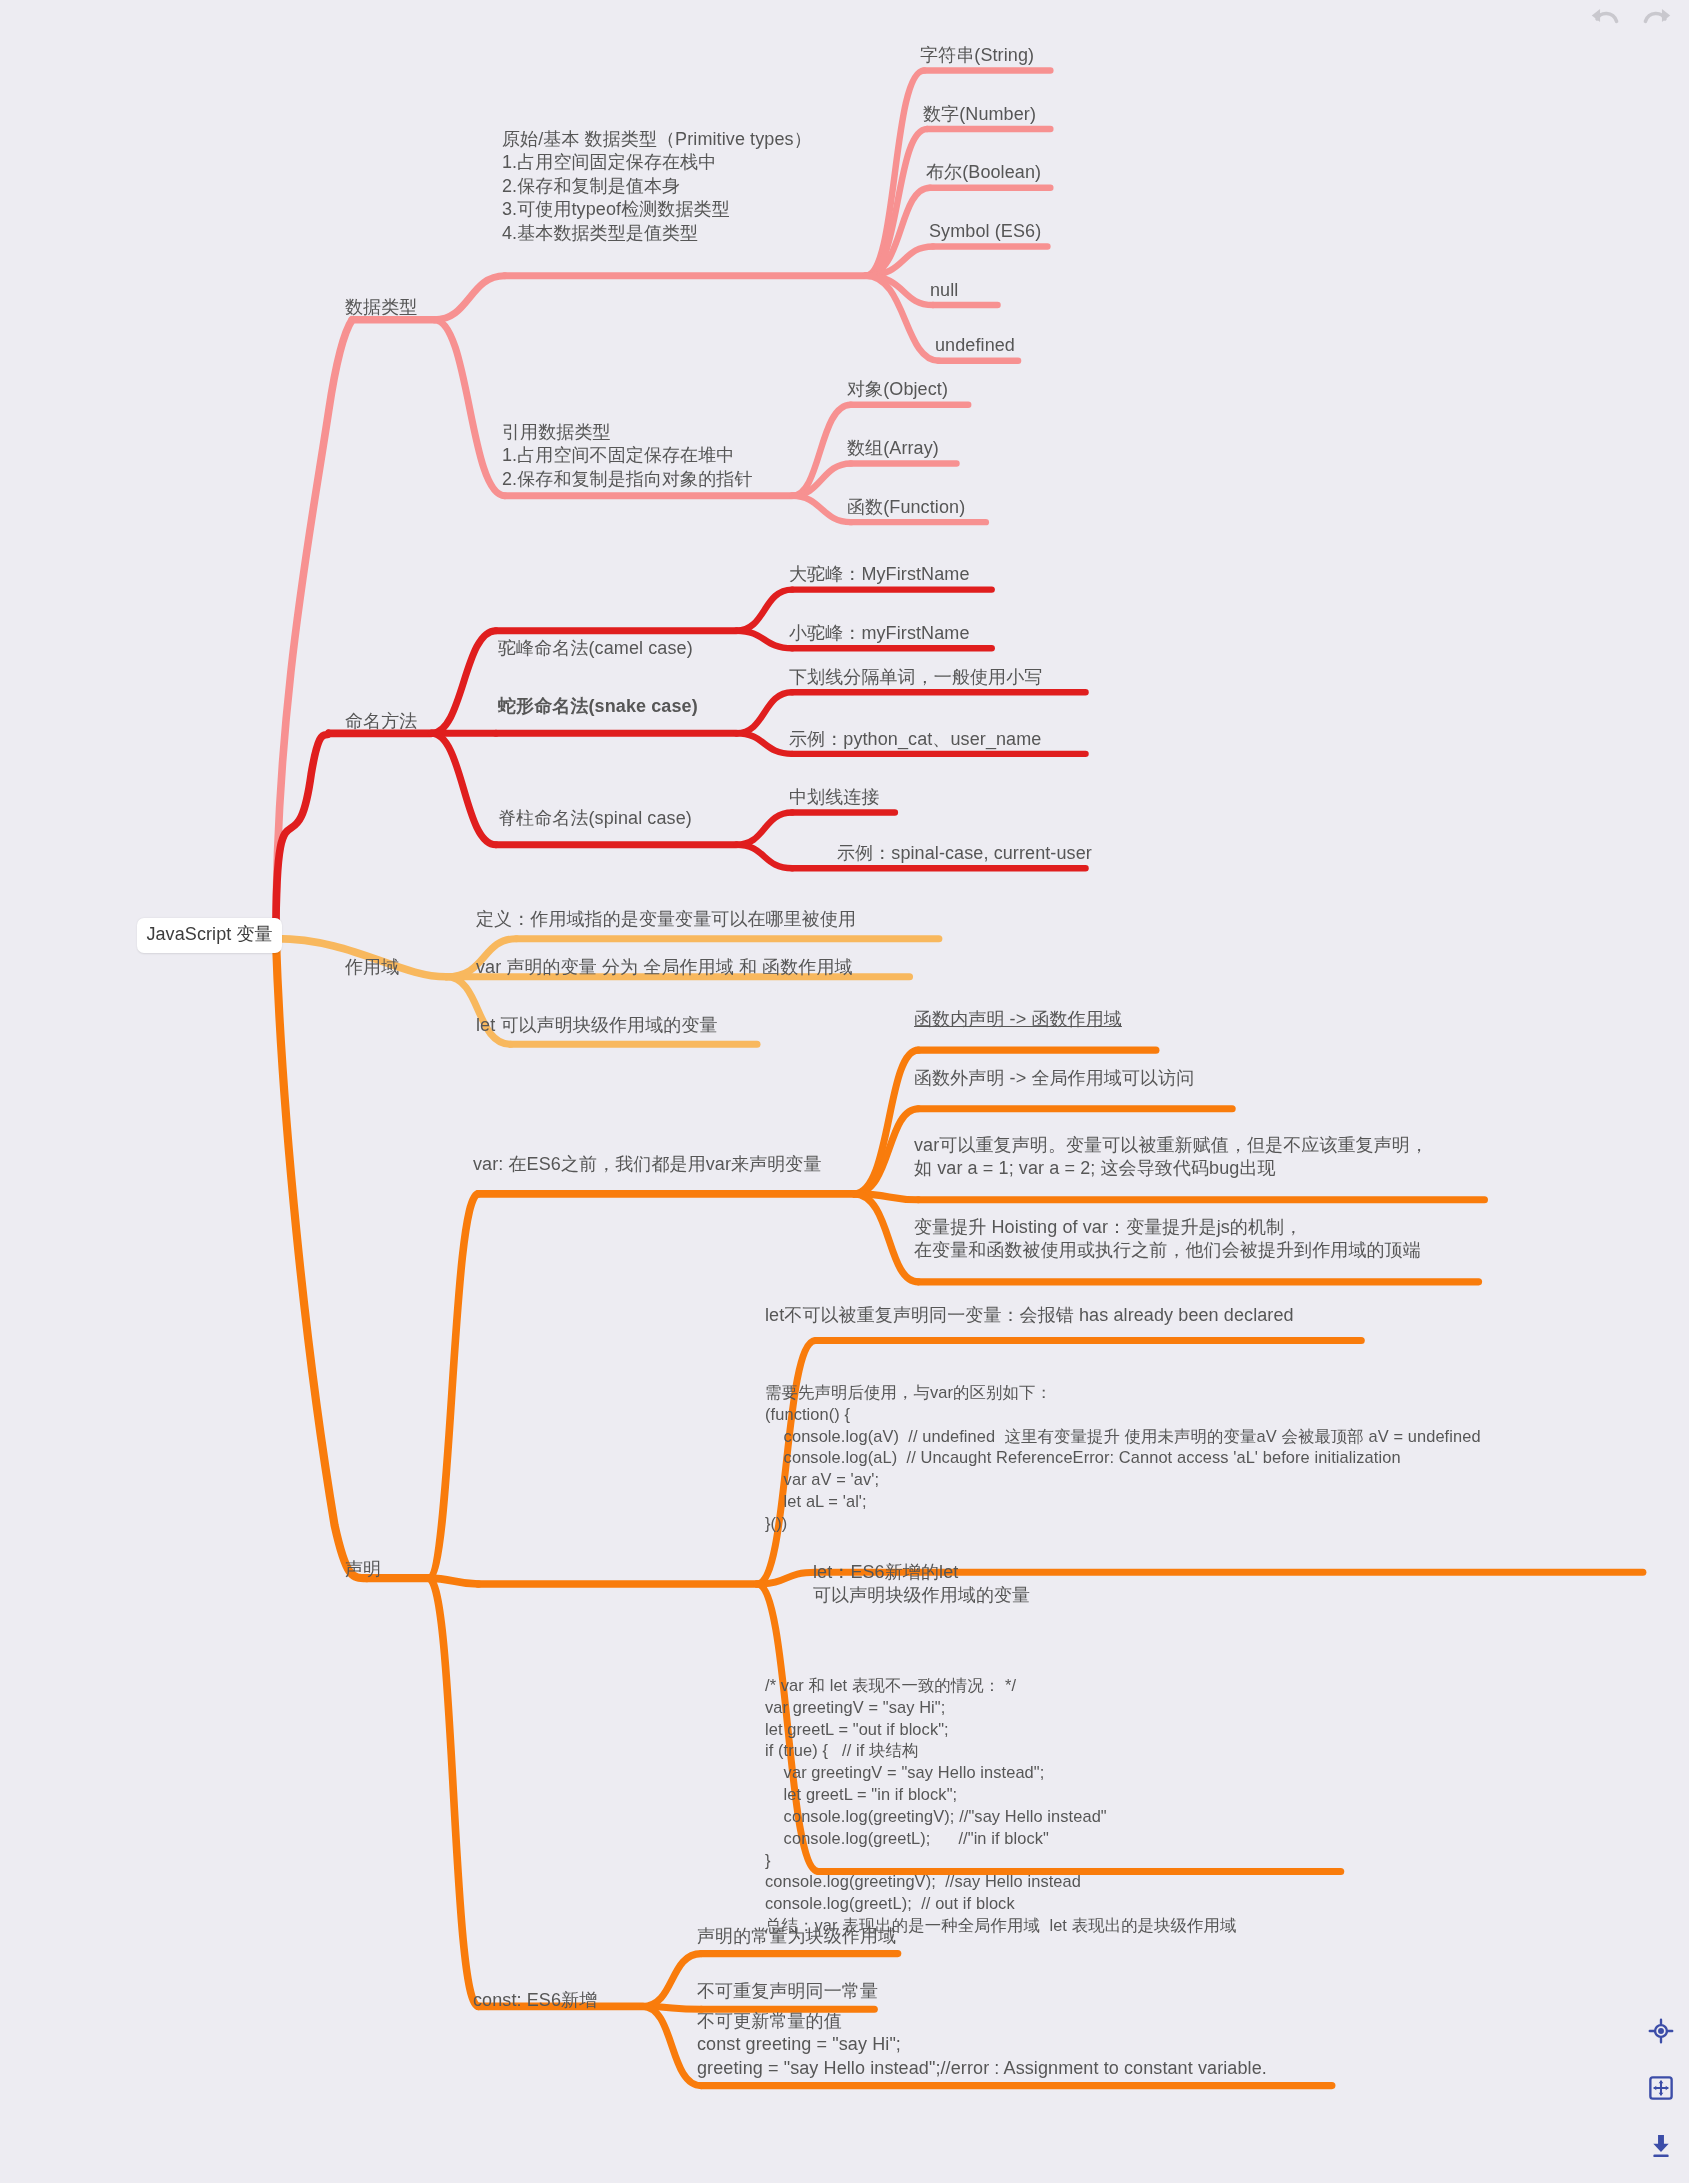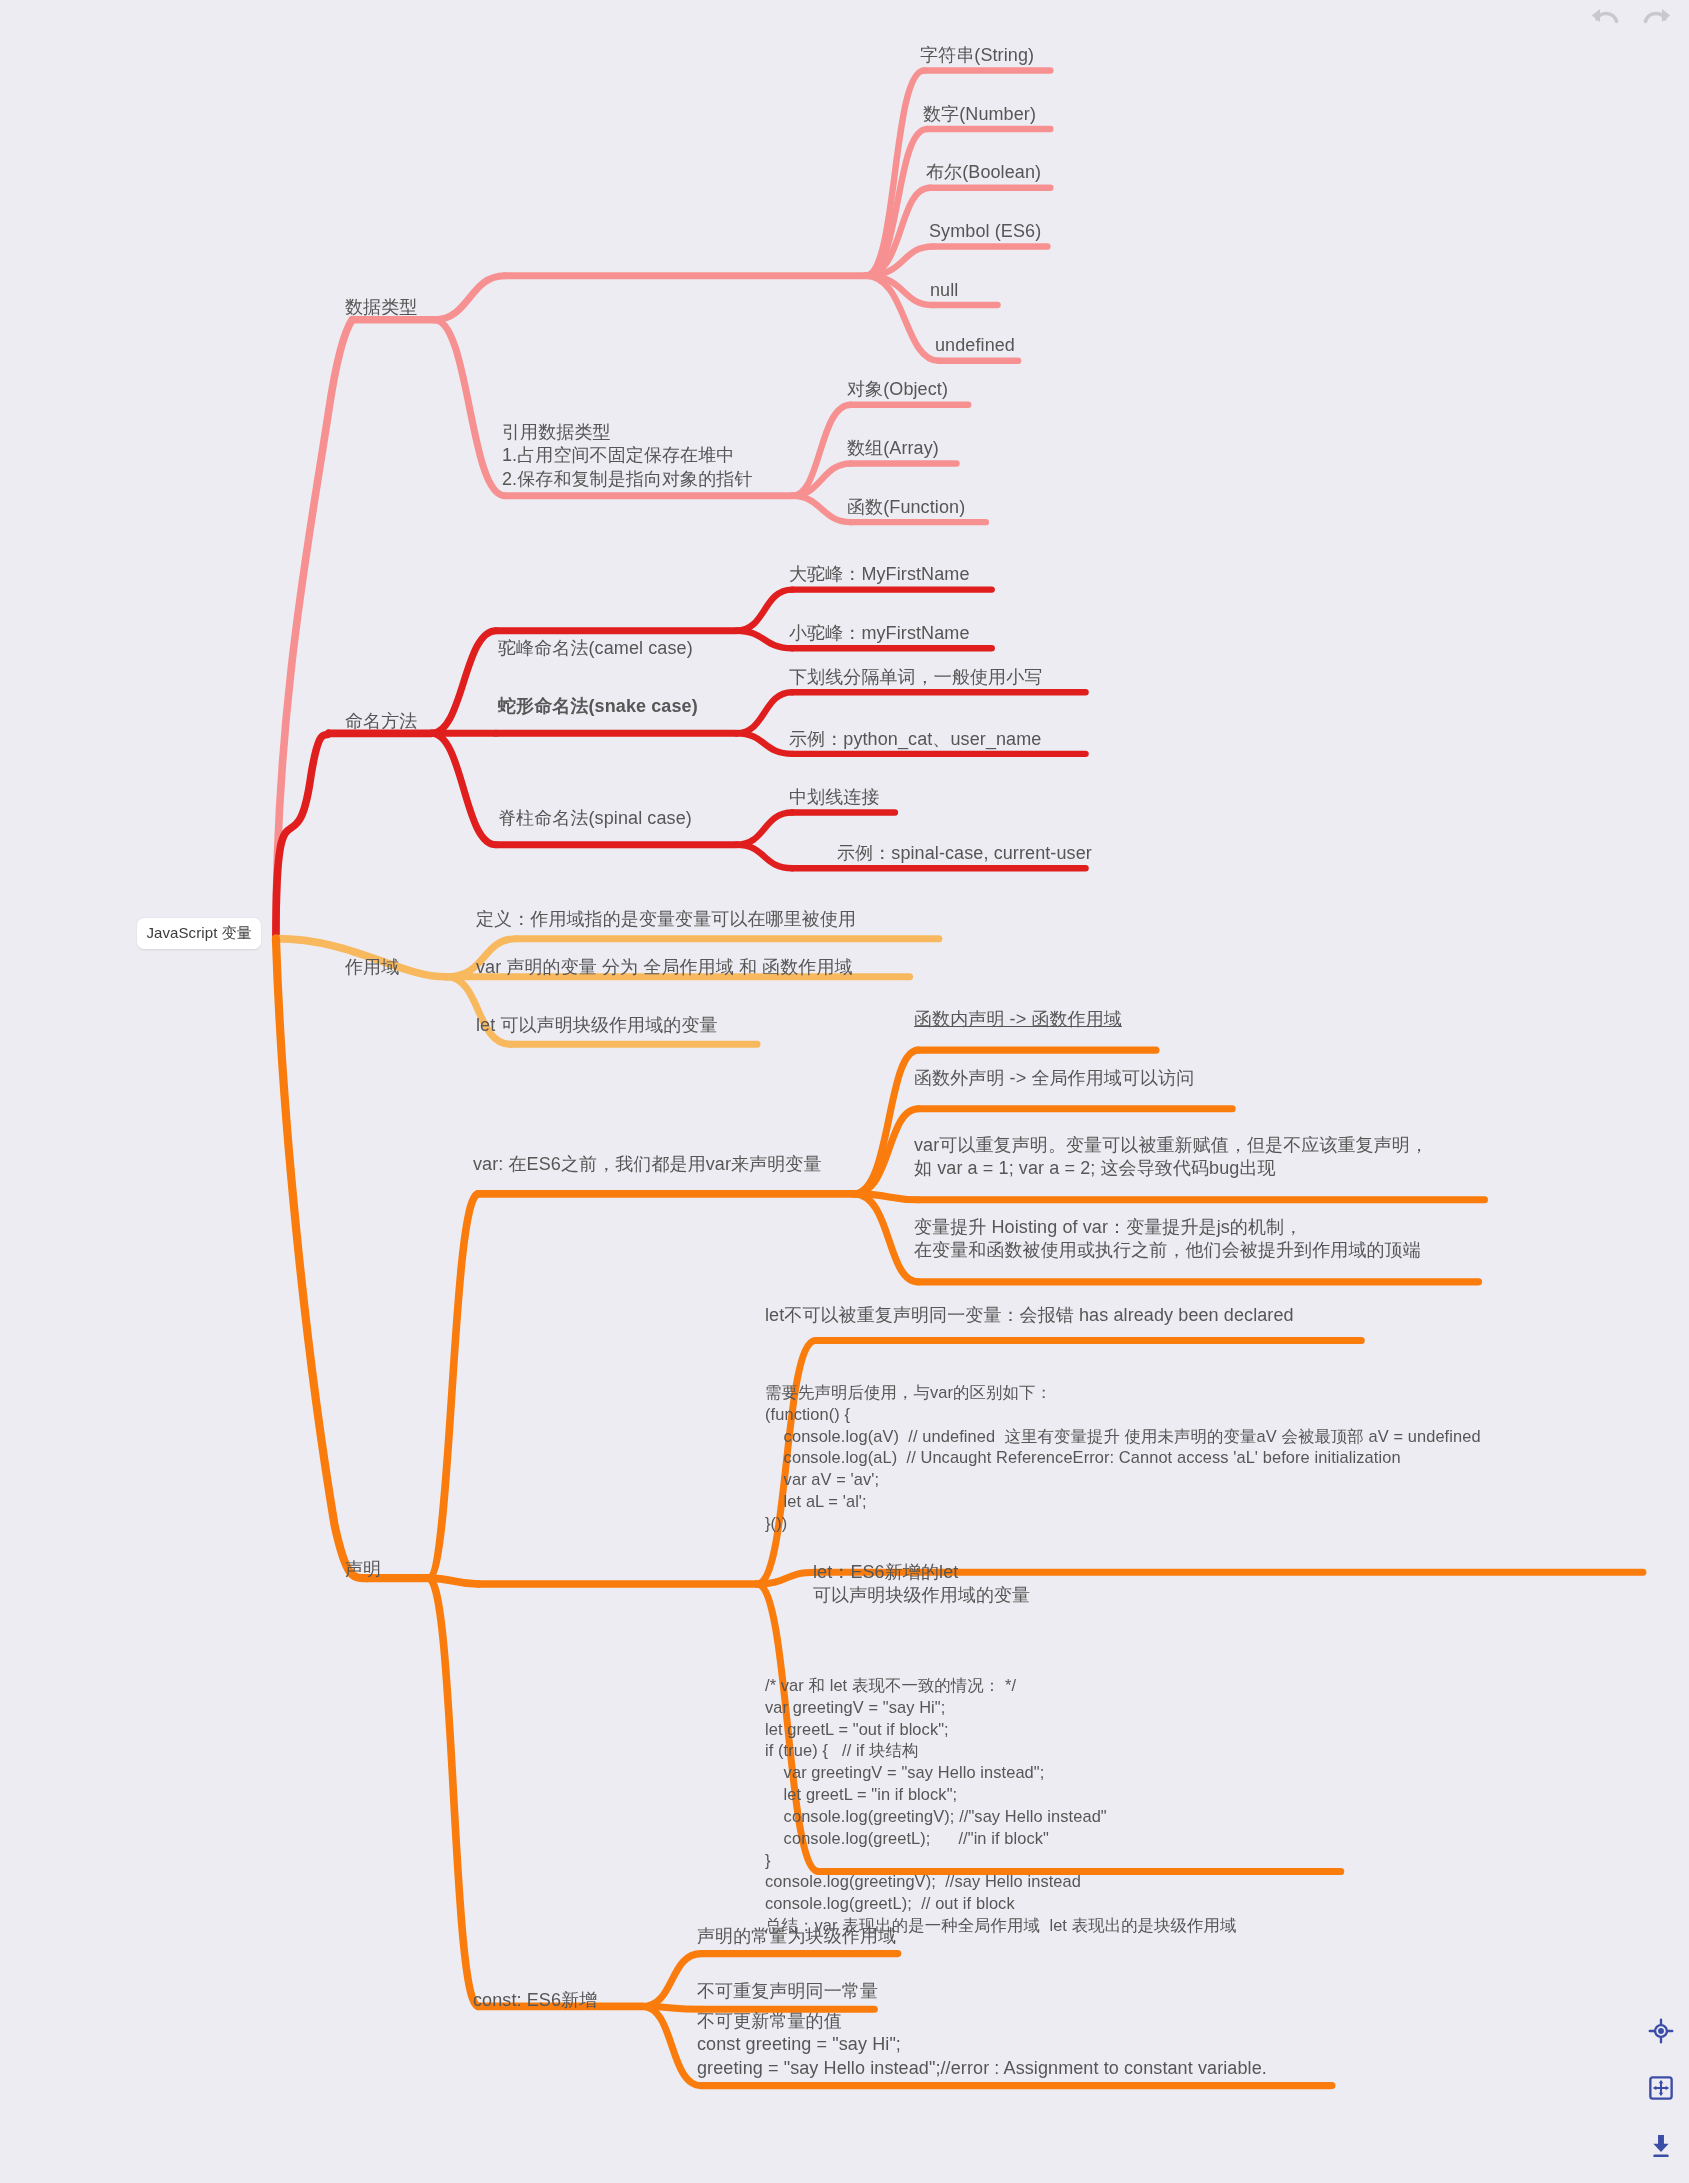--- a/index.html
+++ b/index.html
@@ -17,21 +17,21 @@
     font-size:18px;
     line-height:1.30;
     white-space:pre;
     letter-spacing:0.1px;
   }
   .node.root{
     background:#ffffff;
     border-radius:7px;
     padding:5.3px 9.4px 6.5px 9.4px;
     color:#3c3c3c;
-    font-size:15px;
+    font-size:18px;
     box-shadow:0 0.6px 1.8px rgba(0,0,0,.10);
     white-space:nowrap;
   }
   .node.code{
     font-size:16.4px;
     line-height:1.33;
   }
   .toolbar-tr{position:absolute;top:5.9px;right:15.3px;display:flex;gap:23.5px;}
   .toolbar-br{position:absolute;right:16.4px;bottom:23.5px;display:flex;flex-direction:column;gap:29px;align-items:center;}
   .ico{display:block;}
@@ -135,20 +135,25 @@
       <path d="M 1195 3425 L 1490 3425" stroke="#F97C0C" stroke-width="12"></path>
       <path d="M 1095 3420 C 1150 3420 1140 3555 1195 3555" stroke="#F97C0C" stroke-width="12"></path>
       <path d="M 1195 3555 L 2270 3555" stroke="#F97C0C" stroke-width="12"></path>
     </g>
   </svg>
 
   <div class="node root" style="left:137px;top:918px;">JavaScript 变量</div>
 
   <div class="node" style="left:345px;top:296px;">数据类型</div>
 
+  <div class="node" style="left:502px;top:128px;">原始/基本 数据类型（Primitive types）
+1.占用空间固定保存在栈中
+2.保存和复制是值本身
+3.可使用typeof检测数据类型
+4.基本数据类型是值类型</div>
 
   <div class="node" style="left:920px;top:44px;">字符串(String)</div>
   <div class="node" style="left:923px;top:103px;">数字(Number)</div>
   <div class="node" style="left:926px;top:161px;">布尔(Boolean)</div>
   <div class="node" style="left:929px;top:220px;">Symbol (ES6)</div>
   <div class="node" style="left:930px;top:279px;">null</div>
   <div class="node" style="left:935px;top:334px;">undefined</div>
 
   <div class="node" style="left:502px;top:421px;">引用数据类型
 1.占用空间不固定保存在堆中

